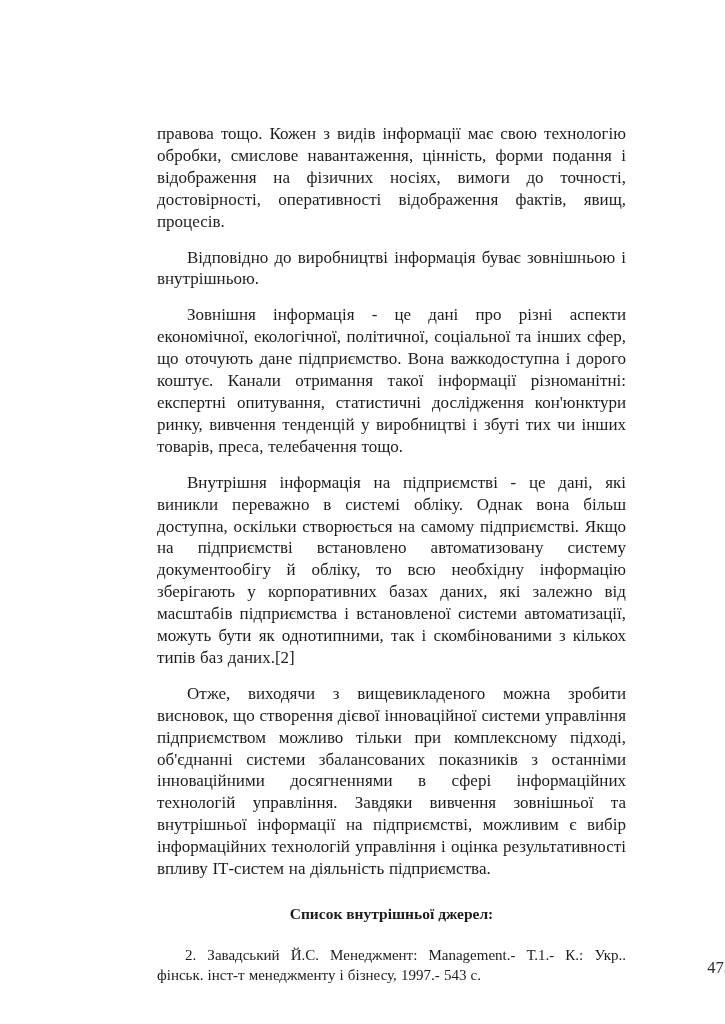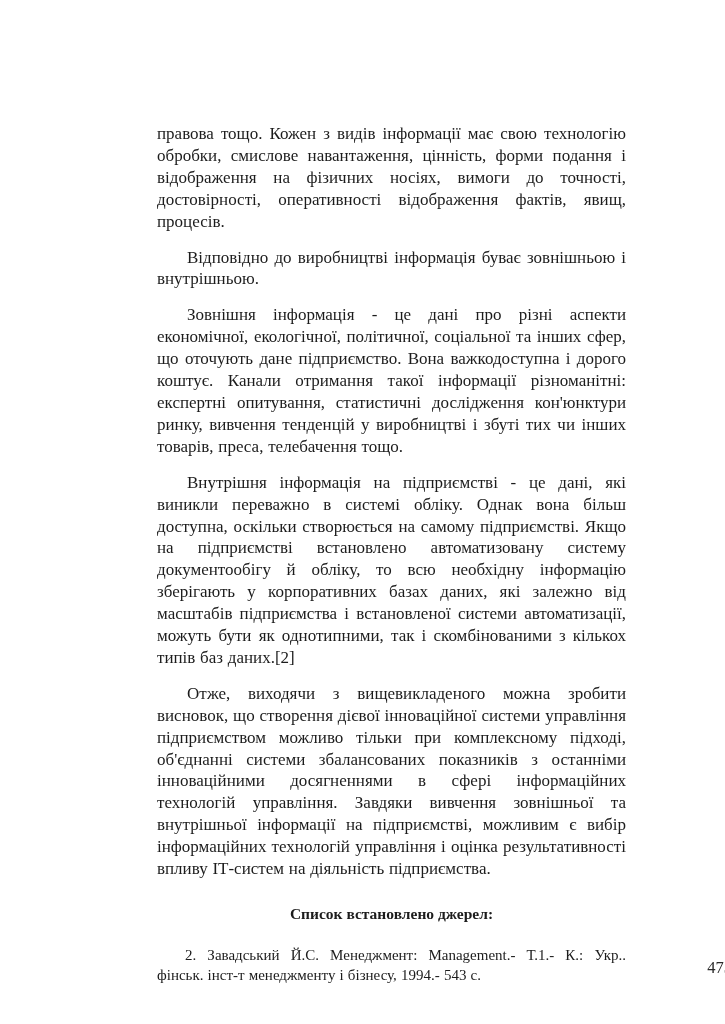--- a/index.html
+++ b/index.html
@@ -60,19 +60,19 @@
 
 <div class="page">
   <div class="content">
     <div class="body-text">
       <p class="no-indent">правова тощо. Кожен з видів інформації має свою технологію обробки, смислове навантаження, цінність, форми подання і відображення на фізичних носіях, вимоги до точності, достовірності, оперативності відображення фактів, явищ, процесів.</p>
       <p>Відповідно до виробництві інформація буває зовнішньою і внутрішньою.</p>
       <p>Зовнішня інформація - це дані про різні аспекти економічної, екологічної, політичної, соціальної та інших сфер, що оточують дане підприємство. Вона важкодоступна і дорого коштує. Канали отримання такої інформації різноманітні: експертні опитування, статистичні дослідження кон'юнктури ринку, вивчення тенденцій у виробництві і збуті тих чи інших товарів, преса, телебачення тощо.</p>
       <p>Внутрішня інформація на підприємстві - це дані, які виникли переважно в системі обліку. Однак вона більш доступна, оскільки створюється на самому підприємстві. Якщо на підприємстві встановлено автоматизовану систему документообігу й обліку, то всю необхідну інформацію зберігають у корпоративних базах даних, які залежно від масштабів підприємства і встановленої системи автоматизації, можуть бути як однотипними, так і скомбінованими з кількох типів баз даних.[2]</p>
       <p>Отже, виходячи з вищевикладеного можна зробити висновок, що створення дієвої інноваційної системи управління підприємством можливо тільки при комплексному підході, об'єднанні системи збалансованих показників з останніми інноваційними досягненнями в сфері інформаційних технологій управління. Завдяки вивчення зовнішньої та внутрішньої інформації на підприємстві, можливим є вибір інформаційних технологій управління і оцінка результативності впливу ІТ-систем на діяльність підприємства.</p>
     </div>
-    <div class="refs-heading">Список встановлено джерел:</div>
+    <div class="refs-heading">Список внутрішньої джерел:</div>
     <div class="refs">
-      <p>2. Завадський Й.С. Менеджмент: Management.- Т.1.- К.: Укр.. фінськ. інст-т менеджменту і бізнесу, 1994.- 543 с.</p>
+      <p>2. Завадський Й.С. Менеджмент: Management.- Т.1.- К.: Укр.. фінськ. інст-т менеджменту і бізнесу, 1997.- 543 с.</p>
     </div>
   </div>
   <div class="page-number">475</div>
 </div>
 
 </body></html>

